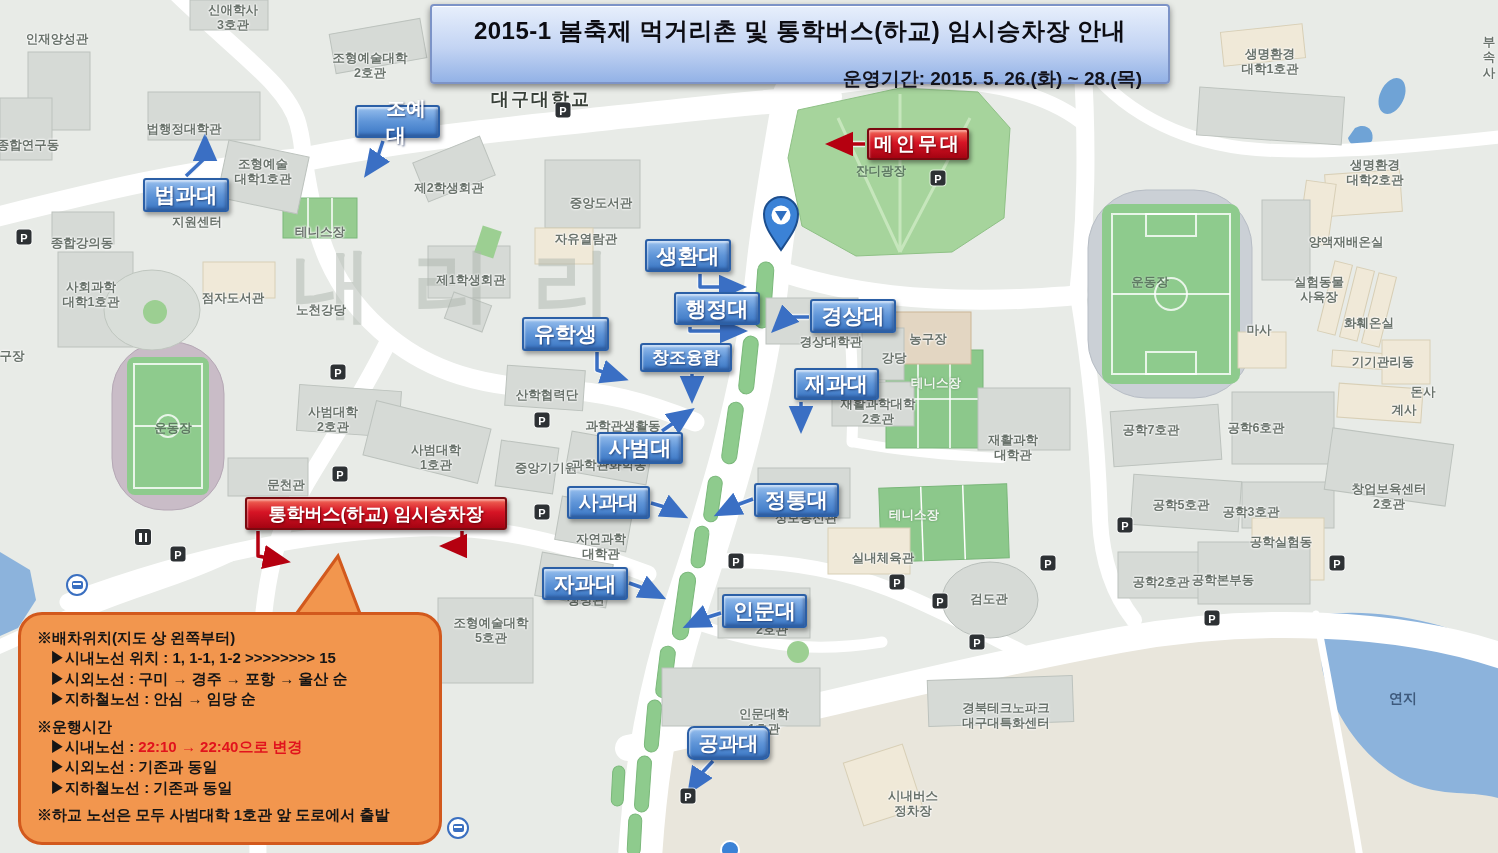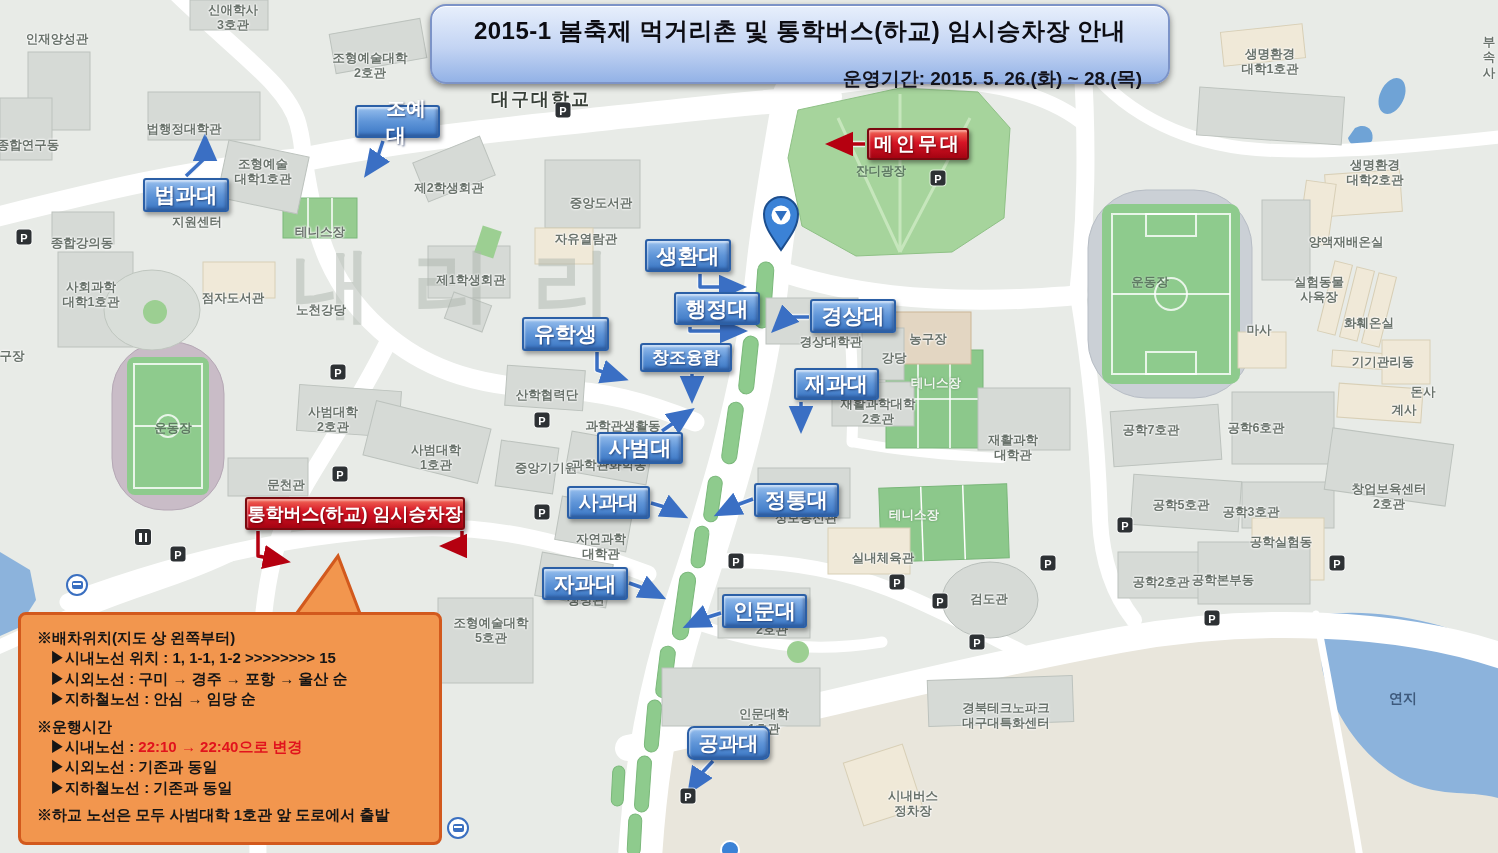--- a/index.html
+++ b/index.html
@@ -24,43 +24,43 @@
       border:2px solid #2b5fa6;box-sizing:border-box;
       box-shadow:inset 1px 2px 2px rgba(255,255,255,.55),inset -2px -2px 3px rgba(20,40,90,.35),2px 3px 4px rgba(0,0,0,.35);
       text-shadow:1px 1px 2px rgba(10,30,80,.65)}
   .red-label{position:absolute;display:flex;align-items:center;justify-content:center;
       color:#fff;font-weight:700;border-radius:3px;box-sizing:border-box;
       background:linear-gradient(180deg,#f26a58 0%,#d61425 45%,#a50312 100%);
       border:2px solid #7a0a10;
       box-shadow:inset 1px 2px 2px rgba(255,255,255,.4),2px 3px 4px rgba(0,0,0,.4);
       text-shadow:1px 1px 2px rgba(60,0,0,.6)}
   #stageLabel{left:867px;top:128px;width:102px;height:32px;font-size:19px;letter-spacing:3px}
-  #busLabel{left:245px;top:497px;width:220px;height:33px;font-size:18px}
+  #busLabel{left:245px;top:497px;width:262px;height:33px;font-size:18px}
   
   .p-icon{position:absolute;width:15px;height:15px;transform:translate(-50%,-50%);
       background:#2d3134;border-radius:3px;color:#fff;font-size:11px;font-weight:700;
       display:flex;align-items:center;justify-content:center;box-shadow:0 0 0 1px rgba(255,255,255,.65)}
   .rest-icon{position:absolute;width:16px;height:16px;transform:translate(-50%,-50%);
       background:#2d3134;border-radius:3px;display:flex;align-items:center;justify-content:center;
       box-shadow:0 0 0 1px rgba(255,255,255,.65)}
   .rest-icon i{display:block;width:2.5px;height:9px;background:#fff;margin:0 1.5px}
   .bus-icon{position:absolute;width:22px;height:22px;transform:translate(-50%,-50%);
       background:#fff;border:2.5px solid #3a6fc0;border-radius:50%;box-sizing:border-box;
       display:flex;align-items:center;justify-content:center}
   .bus-icon b{display:block;width:11px;height:8px;background:#3a6fc0;border-radius:2px;position:relative}
   .bus-icon b:after{content:"";position:absolute;left:1.5px;top:2px;width:8px;height:1.8px;background:#fff}
   
-  .banner{position:absolute;left:430px;top:4px;width:740px;height:80px;border-radius:16px;
+  .banner{position:absolute;left:430px;top:4px;width:740px;height:80px;border-radius:4px;
       background:linear-gradient(180deg,#e7effc 0%,#c3d4f3 55%,#93b2e6 100%);
       border:2px solid #7c93c7;box-shadow:0 3px 6px rgba(0,0,0,.45),inset 0 1px 0 #fff;box-sizing:border-box}
   .banner-title{font-size:24px;font-weight:700;color:#0c0c12;text-align:center;margin-top:9px;letter-spacing:.5px}
   .banner-sub{font-size:19px;font-weight:700;color:#13131c;text-align:right;padding-right:26px;margin-top:19px}
   
   .bubble{position:absolute;left:18px;top:612px;width:424px;height:233px;box-sizing:border-box;
-      background:#f2964e;border:3px solid #d2591d;border-radius:8px;
+      background:#f2964e;border:3px solid #d2591d;border-radius:24px;
       padding:13px 8px 8px 16px;color:#151515;font-weight:700;overflow:hidden}
   .bubble .ln{font-size:15px;line-height:1.36;white-space:nowrap}
   .bubble .ind{padding-left:13px}
   .bubble .gap{height:7px}
   .bubble .s3b{padding-left:8px}
   .hl{color:#e1131d}
 </style>
 </head>
 <body>
 

